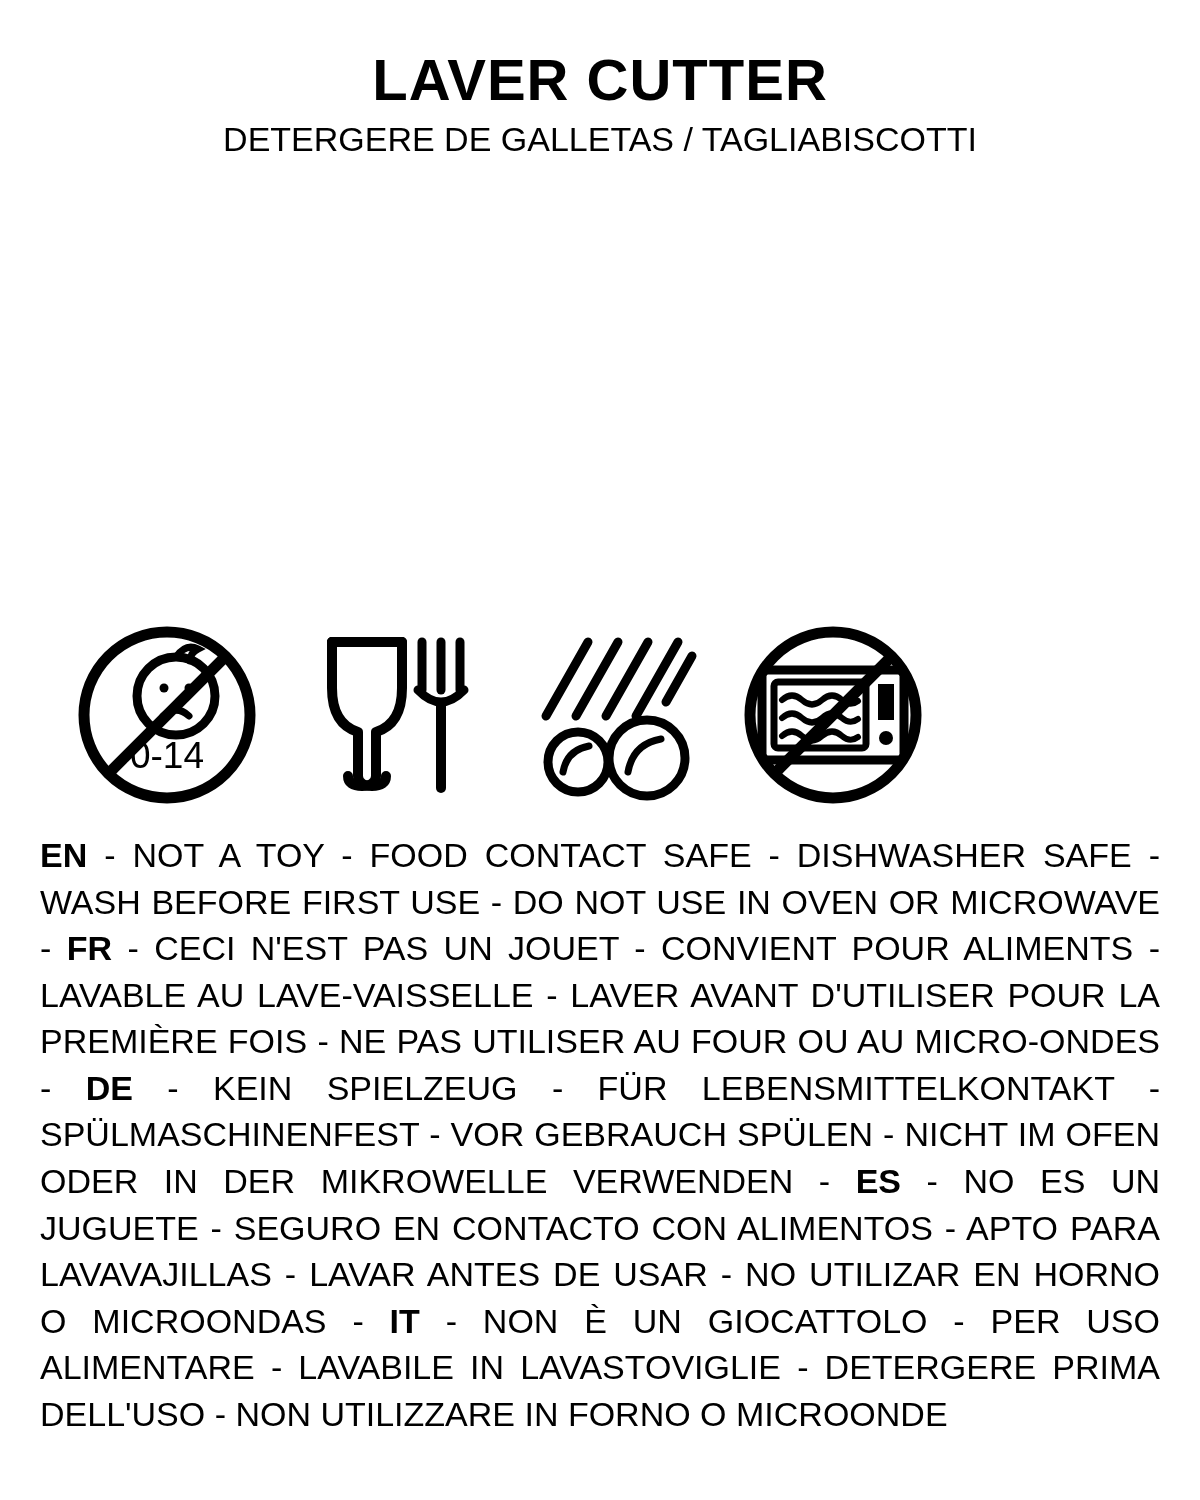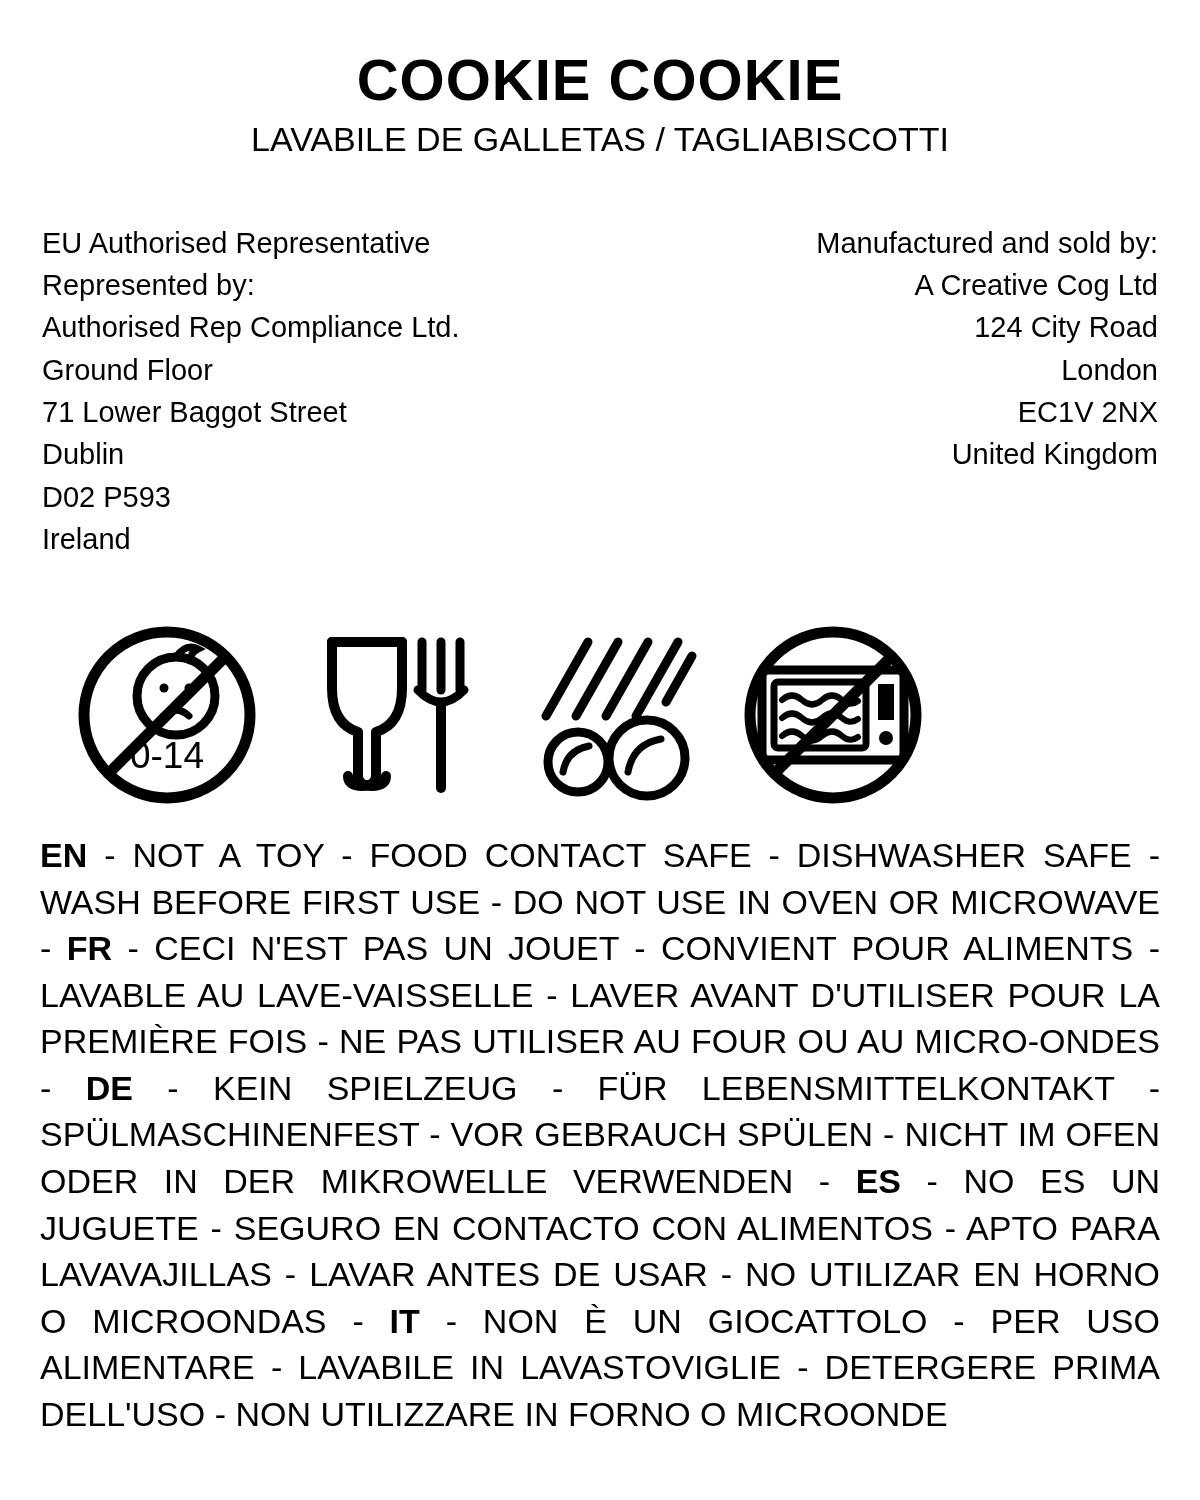--- a/index.html
+++ b/index.html
@@ -93,41 +93,25 @@
   }
   .warnings b {
     font-weight: bold;
   }
 </style>
 </head>
 <body>
 
 <div class="label">
 
-  <h1 class="title">COOKIE COOKIE</h1>
+  <h1 class="title">LAVER CUTTER</h1>
 
-  <div class="subtitle">LAVABILE DE GALLETAS / TAGLIABISCOTTI</div>
+  <div class="subtitle">DETERGERE DE GALLETAS / TAGLIABISCOTTI</div>
 
 
-  <div class="addresses">
-    <div class="addr-left">EU Authorised Representative
-Represented by:
-Authorised Rep Compliance Ltd.
-Ground Floor
-71 Lower Baggot Street
-Dublin
-D02 P593
-Ireland</div>
-    <div class="addr-right">Manufactured and sold by:
-A Creative Cog Ltd
-124 City Road
-London
-EC1V 2NX
-United Kingdom</div>
-  </div>
 
   <div class="pictograms">
 
     <svg class="picto" width="190" height="190" viewBox="0 0 190 190">
       <circle cx="95" cy="95" r="83" fill="none" stroke="#000" stroke-width="11"></circle>
       <line x1="36" y1="154" x2="154" y2="36" stroke="#000" stroke-width="11"></line>
 
       <circle cx="104" cy="76" r="39" fill="none" stroke="#000" stroke-width="9"></circle>
       <path d="M104 37 q10 -14 22 -8 q-8 4 -8 12" fill="none" stroke="#000" stroke-width="7" stroke-linecap="round"></path>
       <circle cx="92" cy="68" r="4.5" fill="#000"></circle>

